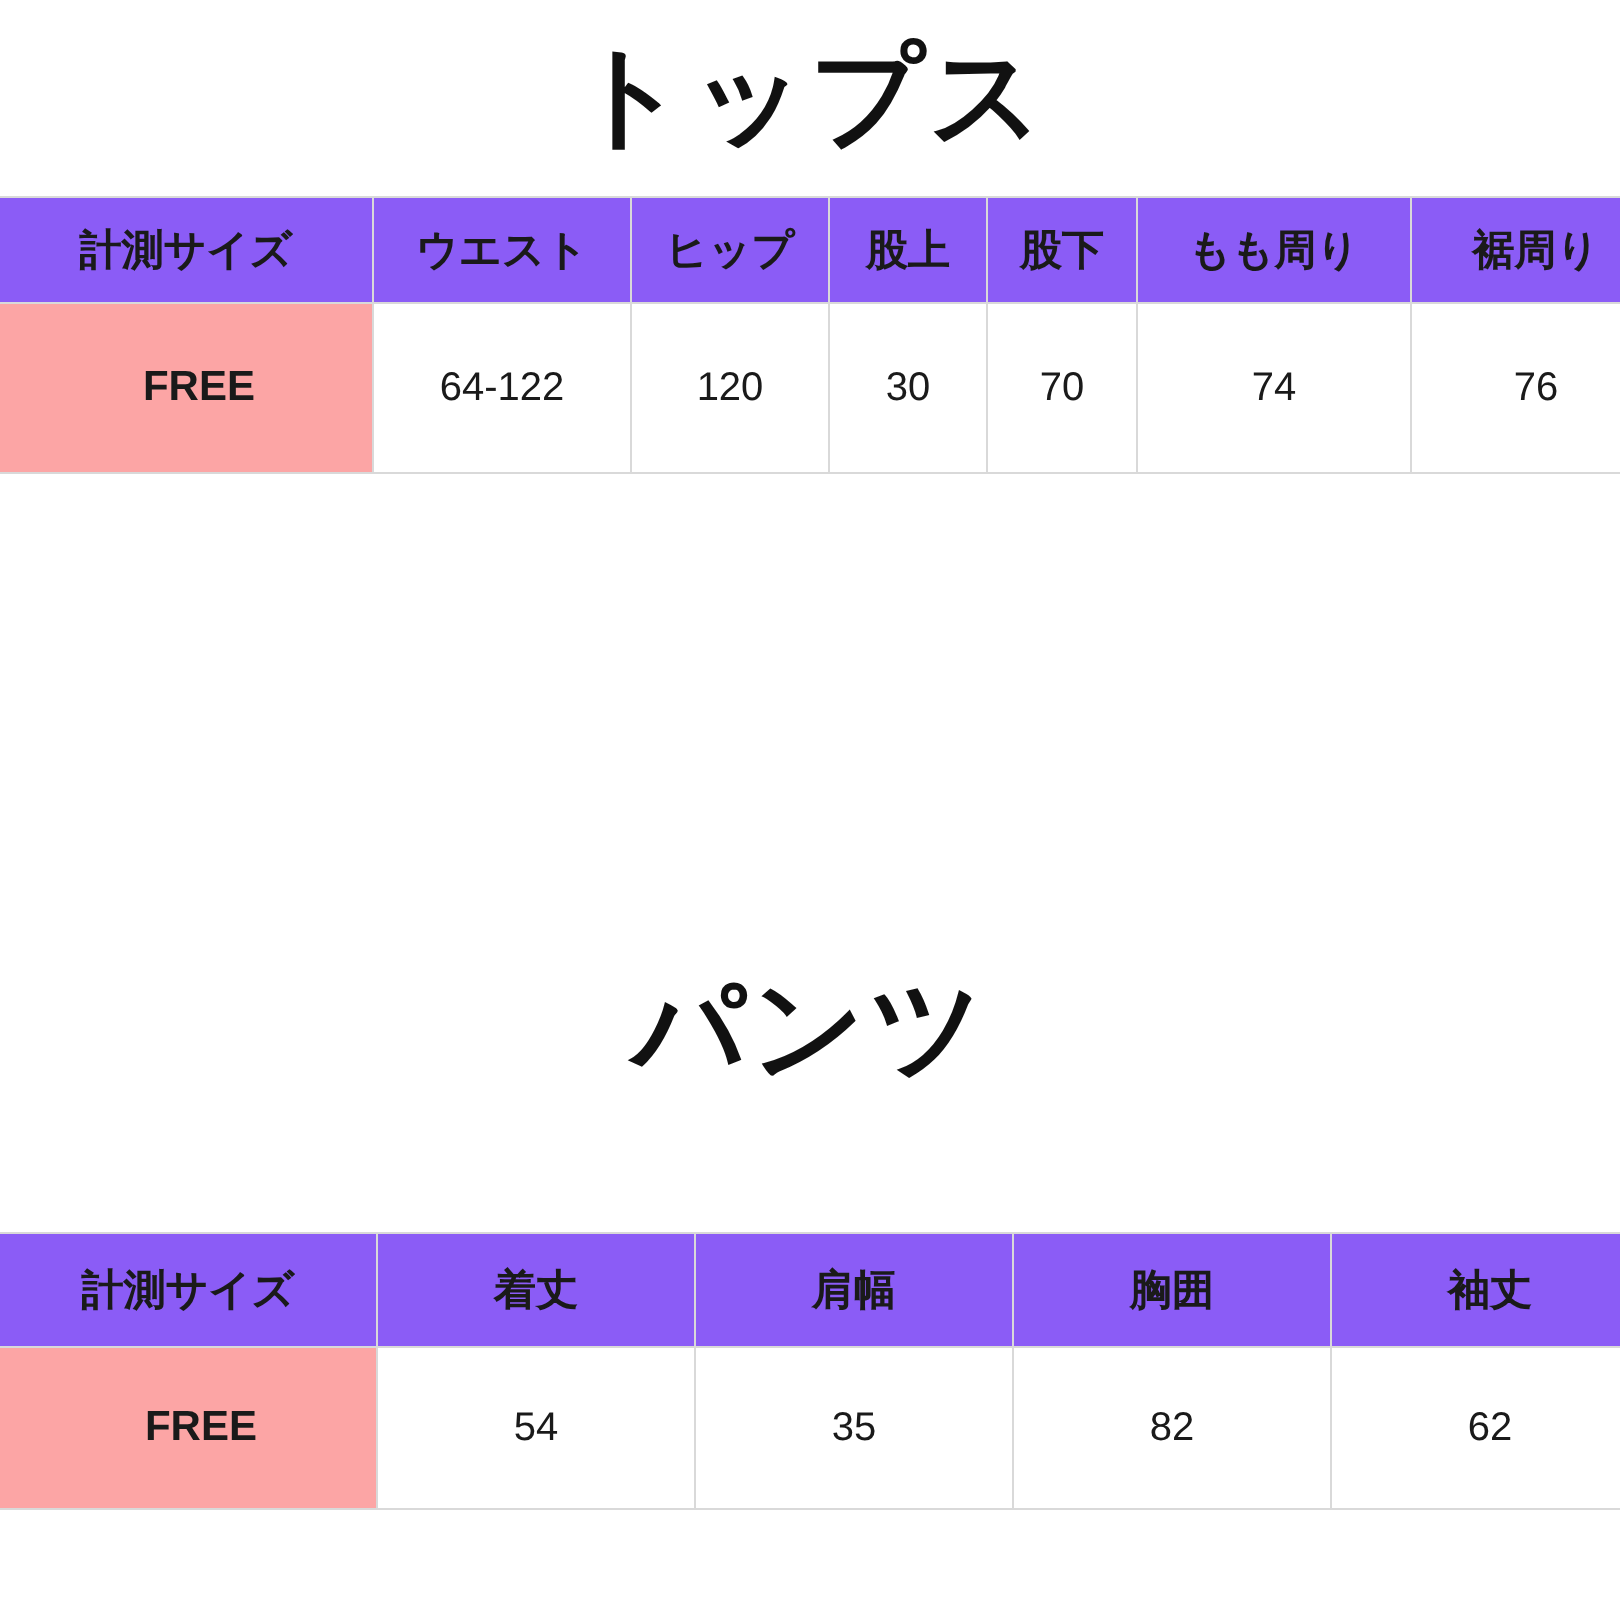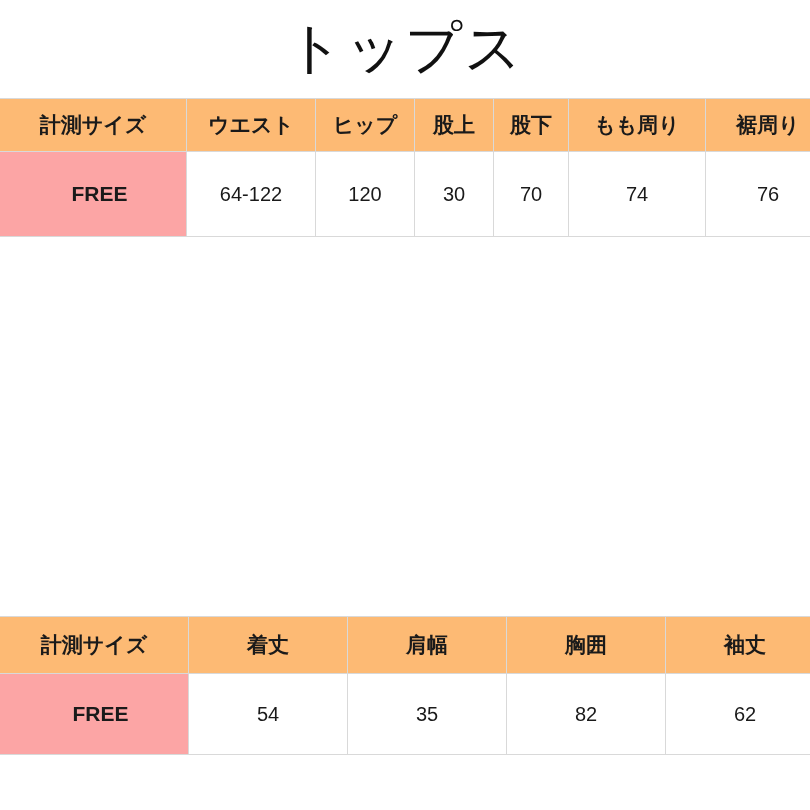--- a/index.html
+++ b/index.html
@@ -17,21 +17,21 @@
   }
   .page {
     width: 810px;
     height: 810px;
     position: relative;
   }
 
   
   .section-title {
     text-align: center;
-    font-weight: normal;
+    font-weight: bold;
     letter-spacing: 2px;
     color: #111111;
   }
   #title-tops {
     position: absolute;
     top: 14px;
     left: 0;
     right: 0;
     font-size: 56px;
     line-height: 68px;
@@ -53,21 +53,21 @@
     background: #ffffff;
   }
   table.size-table th,
   table.size-table td {
     border: 1px solid #d9d9d9;
     text-align: center;
     font-weight: normal;
     color: #1a1a1a;
   }
   table.size-table thead th {
-    background: #fdba74;
+    background: #8b5cf6;
     height: 50px;
     font-size: 21px;
     font-weight: bold;
   }
   table.size-table tbody td {
     height: 82px;
     font-size: 20px;
     background: #ffffff;
   }
   table.size-table tbody td.rowhead {
@@ -178,20 +178,21 @@
           <td>30</td>
           <td>70</td>
           <td>74</td>
           <td>76</td>
         </tr>
       </tbody>
     </table>
   </div>
 
 
+  <div class="section-title" id="title-pants">パンツ</div>
 
   <div id="table-pants-wrap">
     <table class="size-table">
       <thead>
         <tr>
           <th style="width:186px">計測サイズ</th>
           <th style="width:156px">着丈</th>
           <th style="width:156px">肩幅</th>
           <th style="width:156px">胸囲</th>
           <th style="width:156px">袖丈</th>

